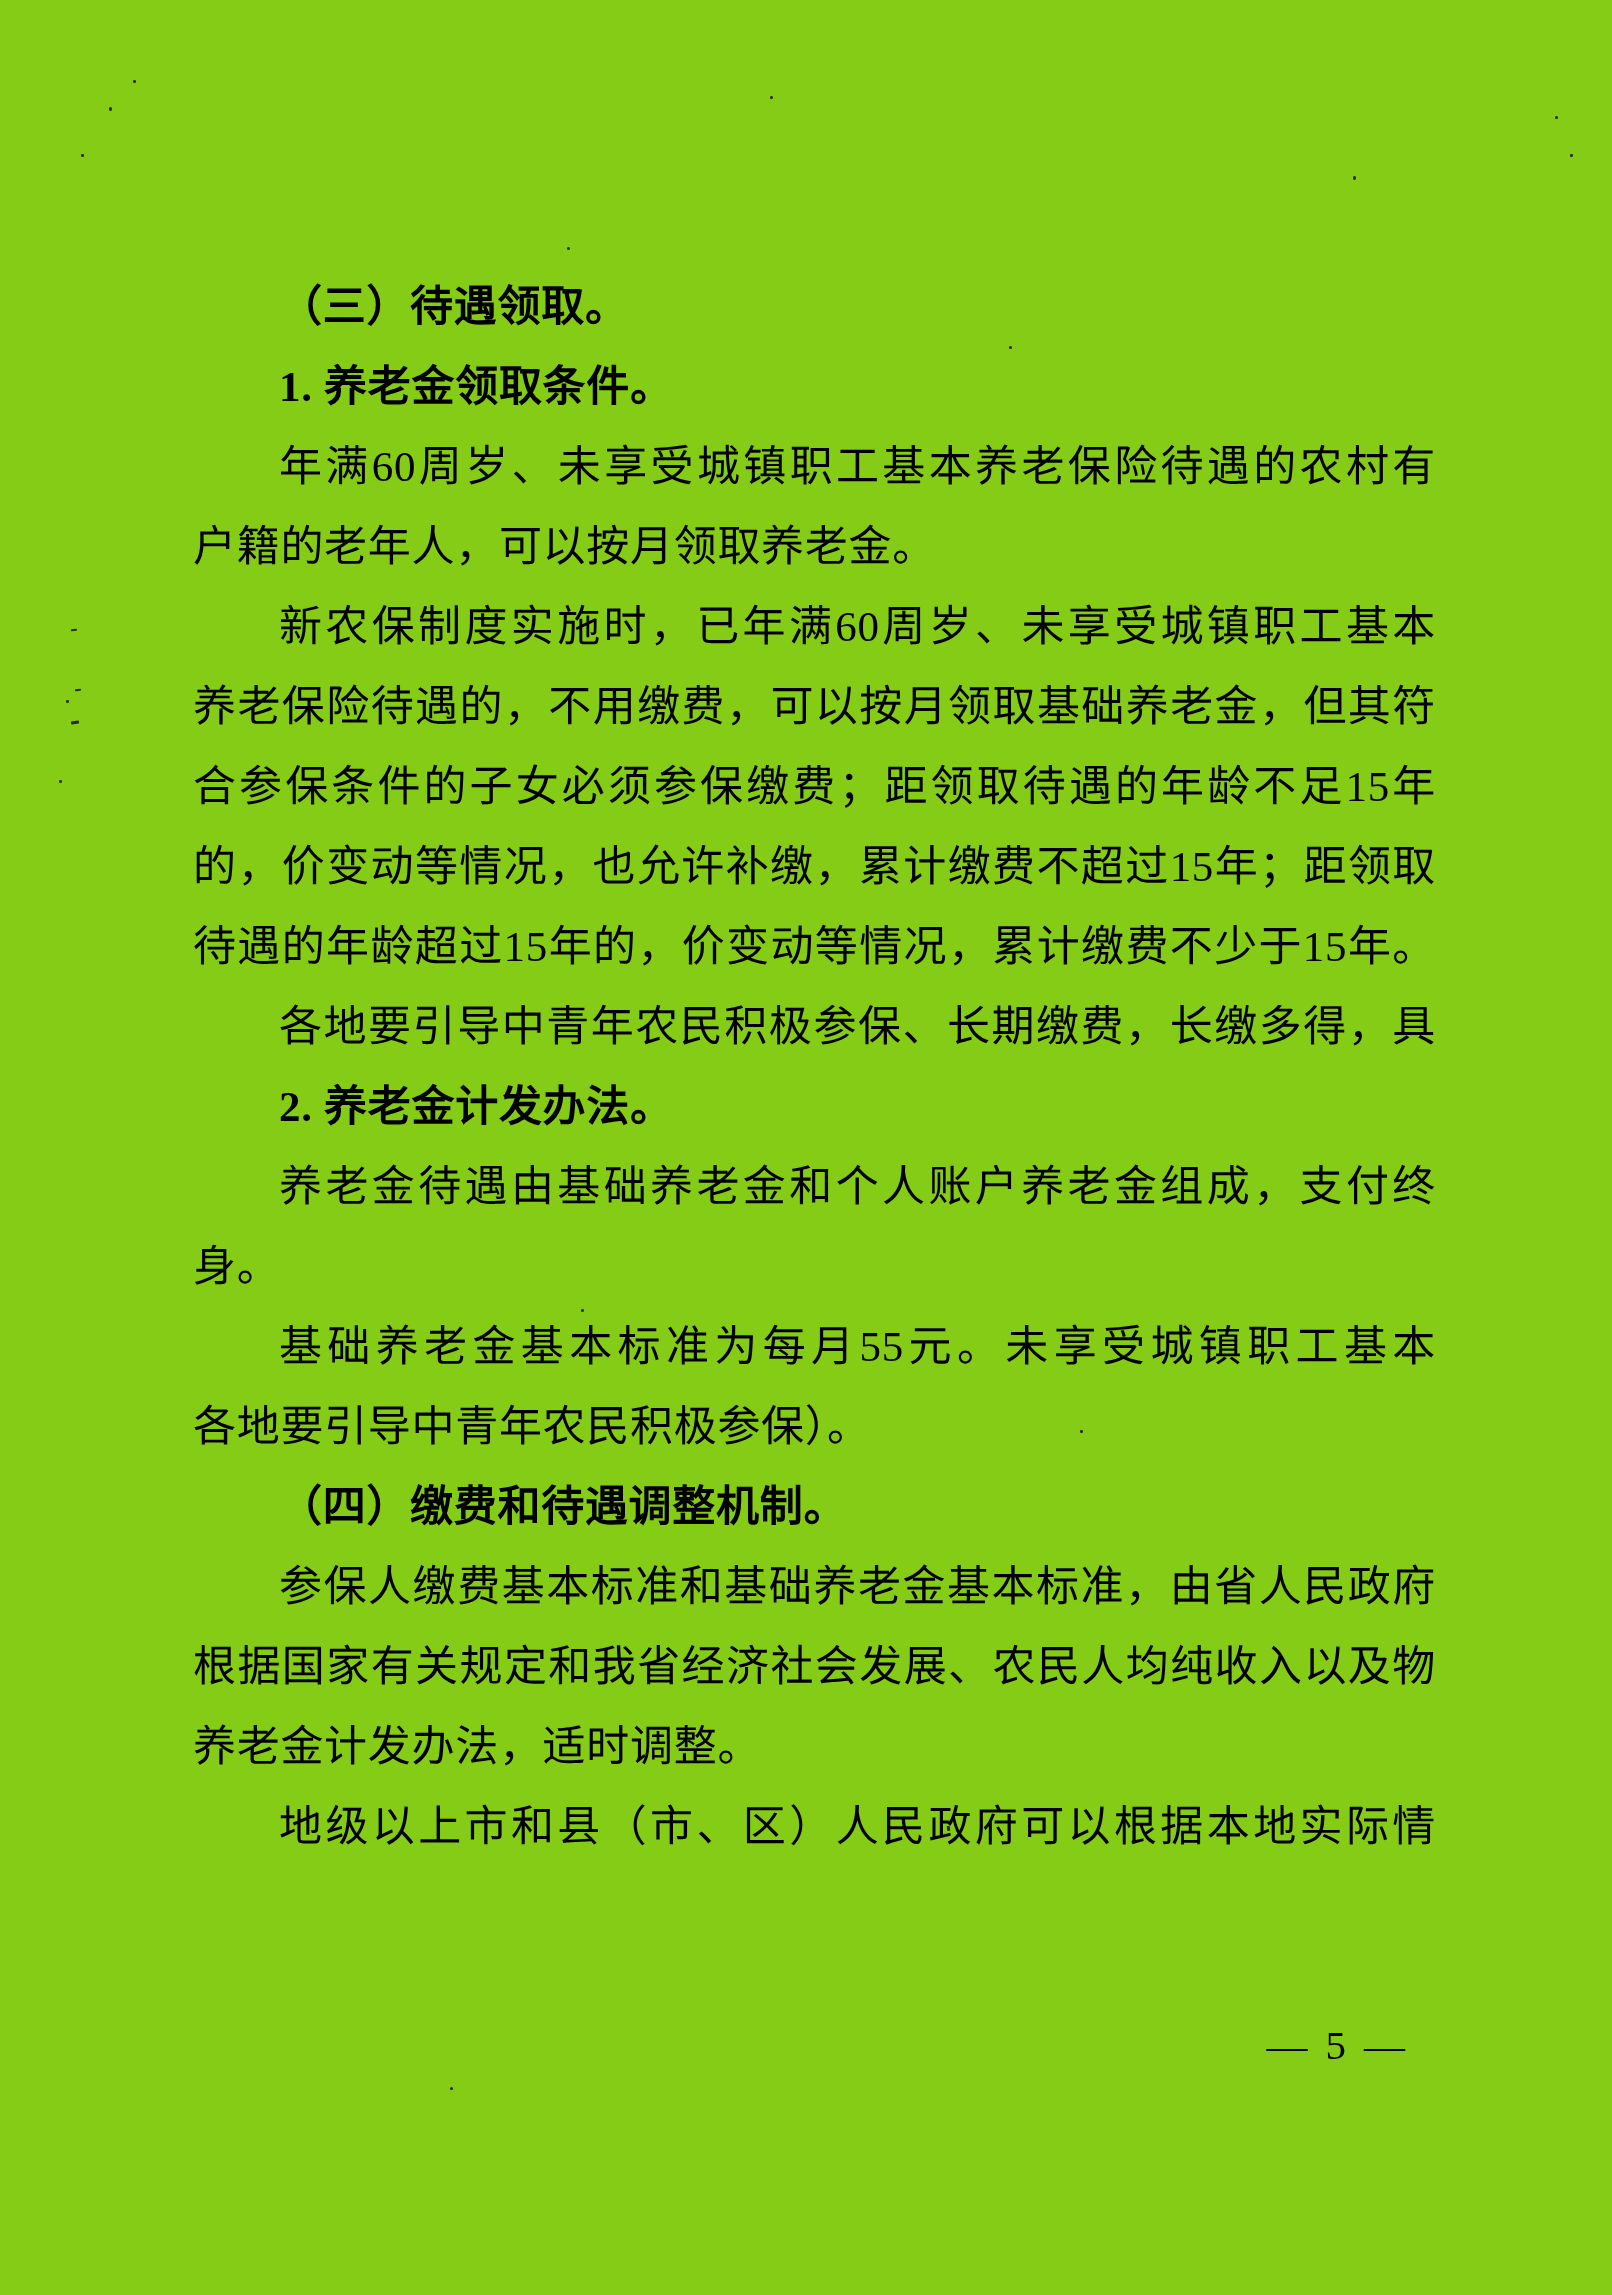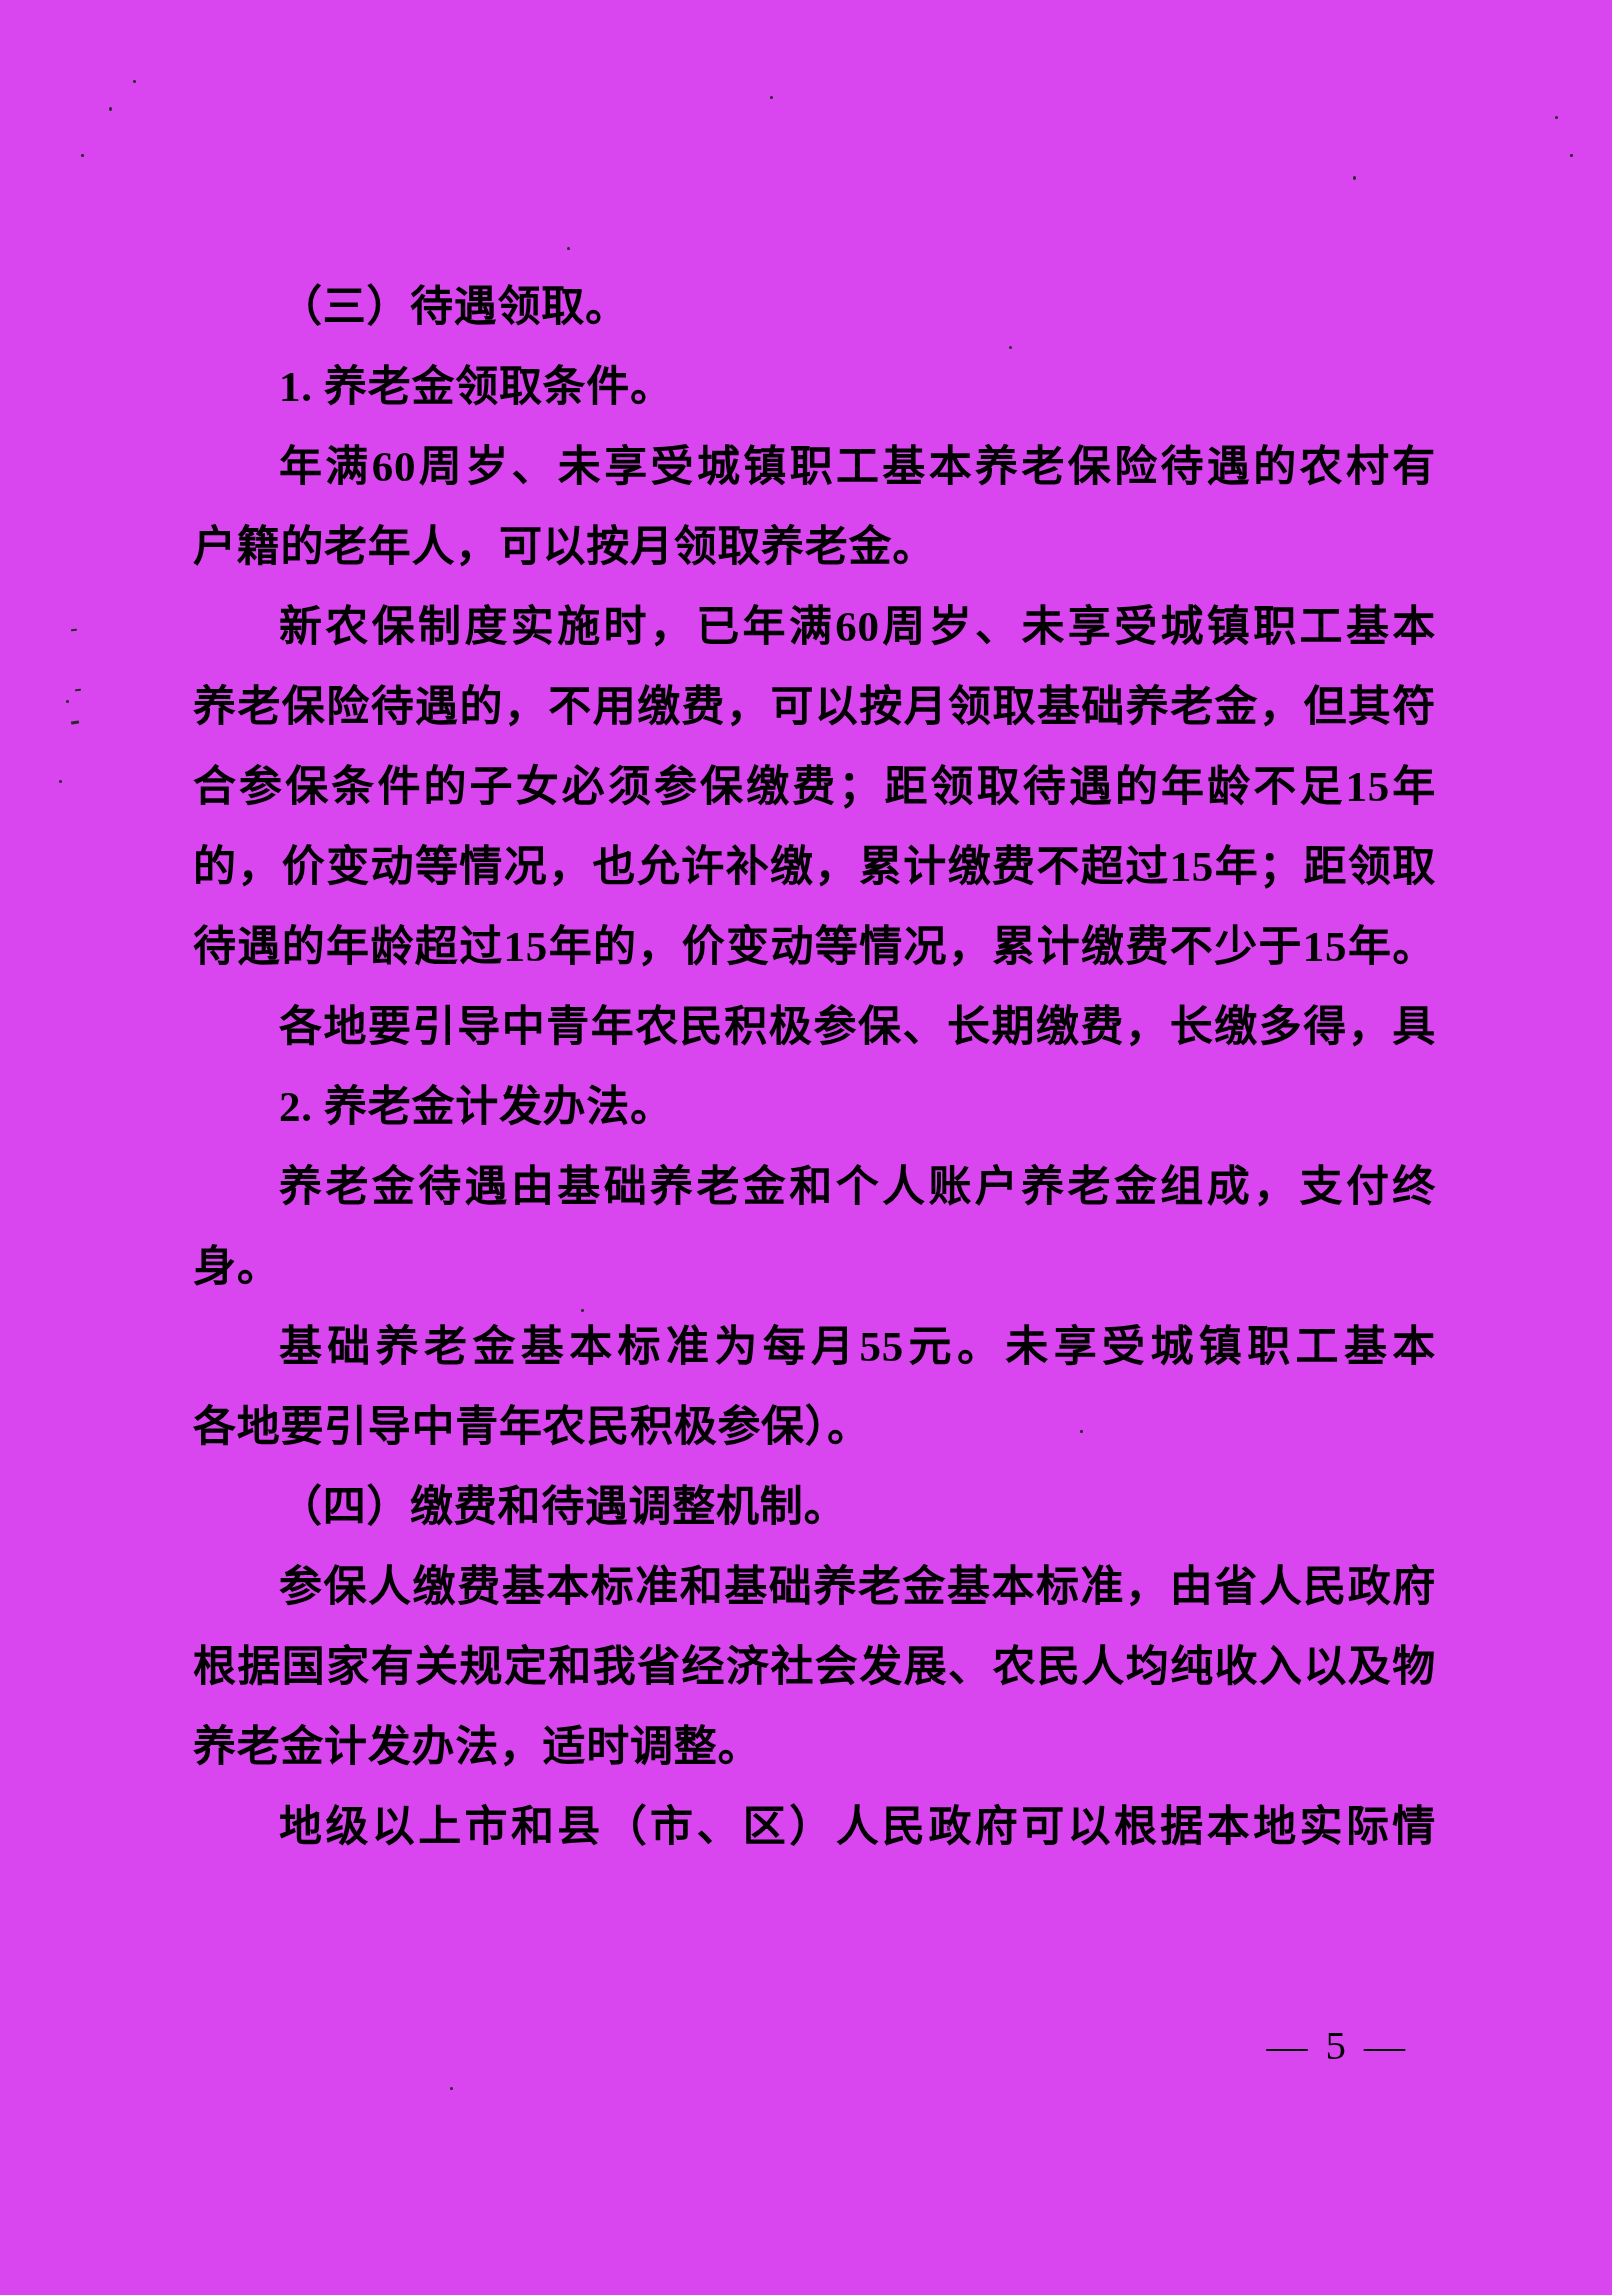--- a/index.html
+++ b/index.html
@@ -13,33 +13,33 @@
     position: relative;
     font-family: "Liberation Serif", "DejaVu Serif", serif;
     color: #000000;
     overflow: hidden;
   }
   .page {
     position: absolute;
     left: 0; top: 0;
     width: 1612px;
     height: 2295px;
-    background: #d946ef;
+    background: #84cc16;
   }
   .content {
     position: absolute;
     left: 193px;
     top: 267px;
     width: 1243px;
   }
   .line {
     height: 80px;
     line-height: 80px;
     font-size: 43px;
-    font-weight: 700;
+    font-weight: 400;
     text-align: left;
     white-space: normal;
     letter-spacing: 0.7px;
   }
   .line.indent {
     text-indent: 86px;
   }
   .line.fill {
     text-align: justify;
     text-align-last: justify;

